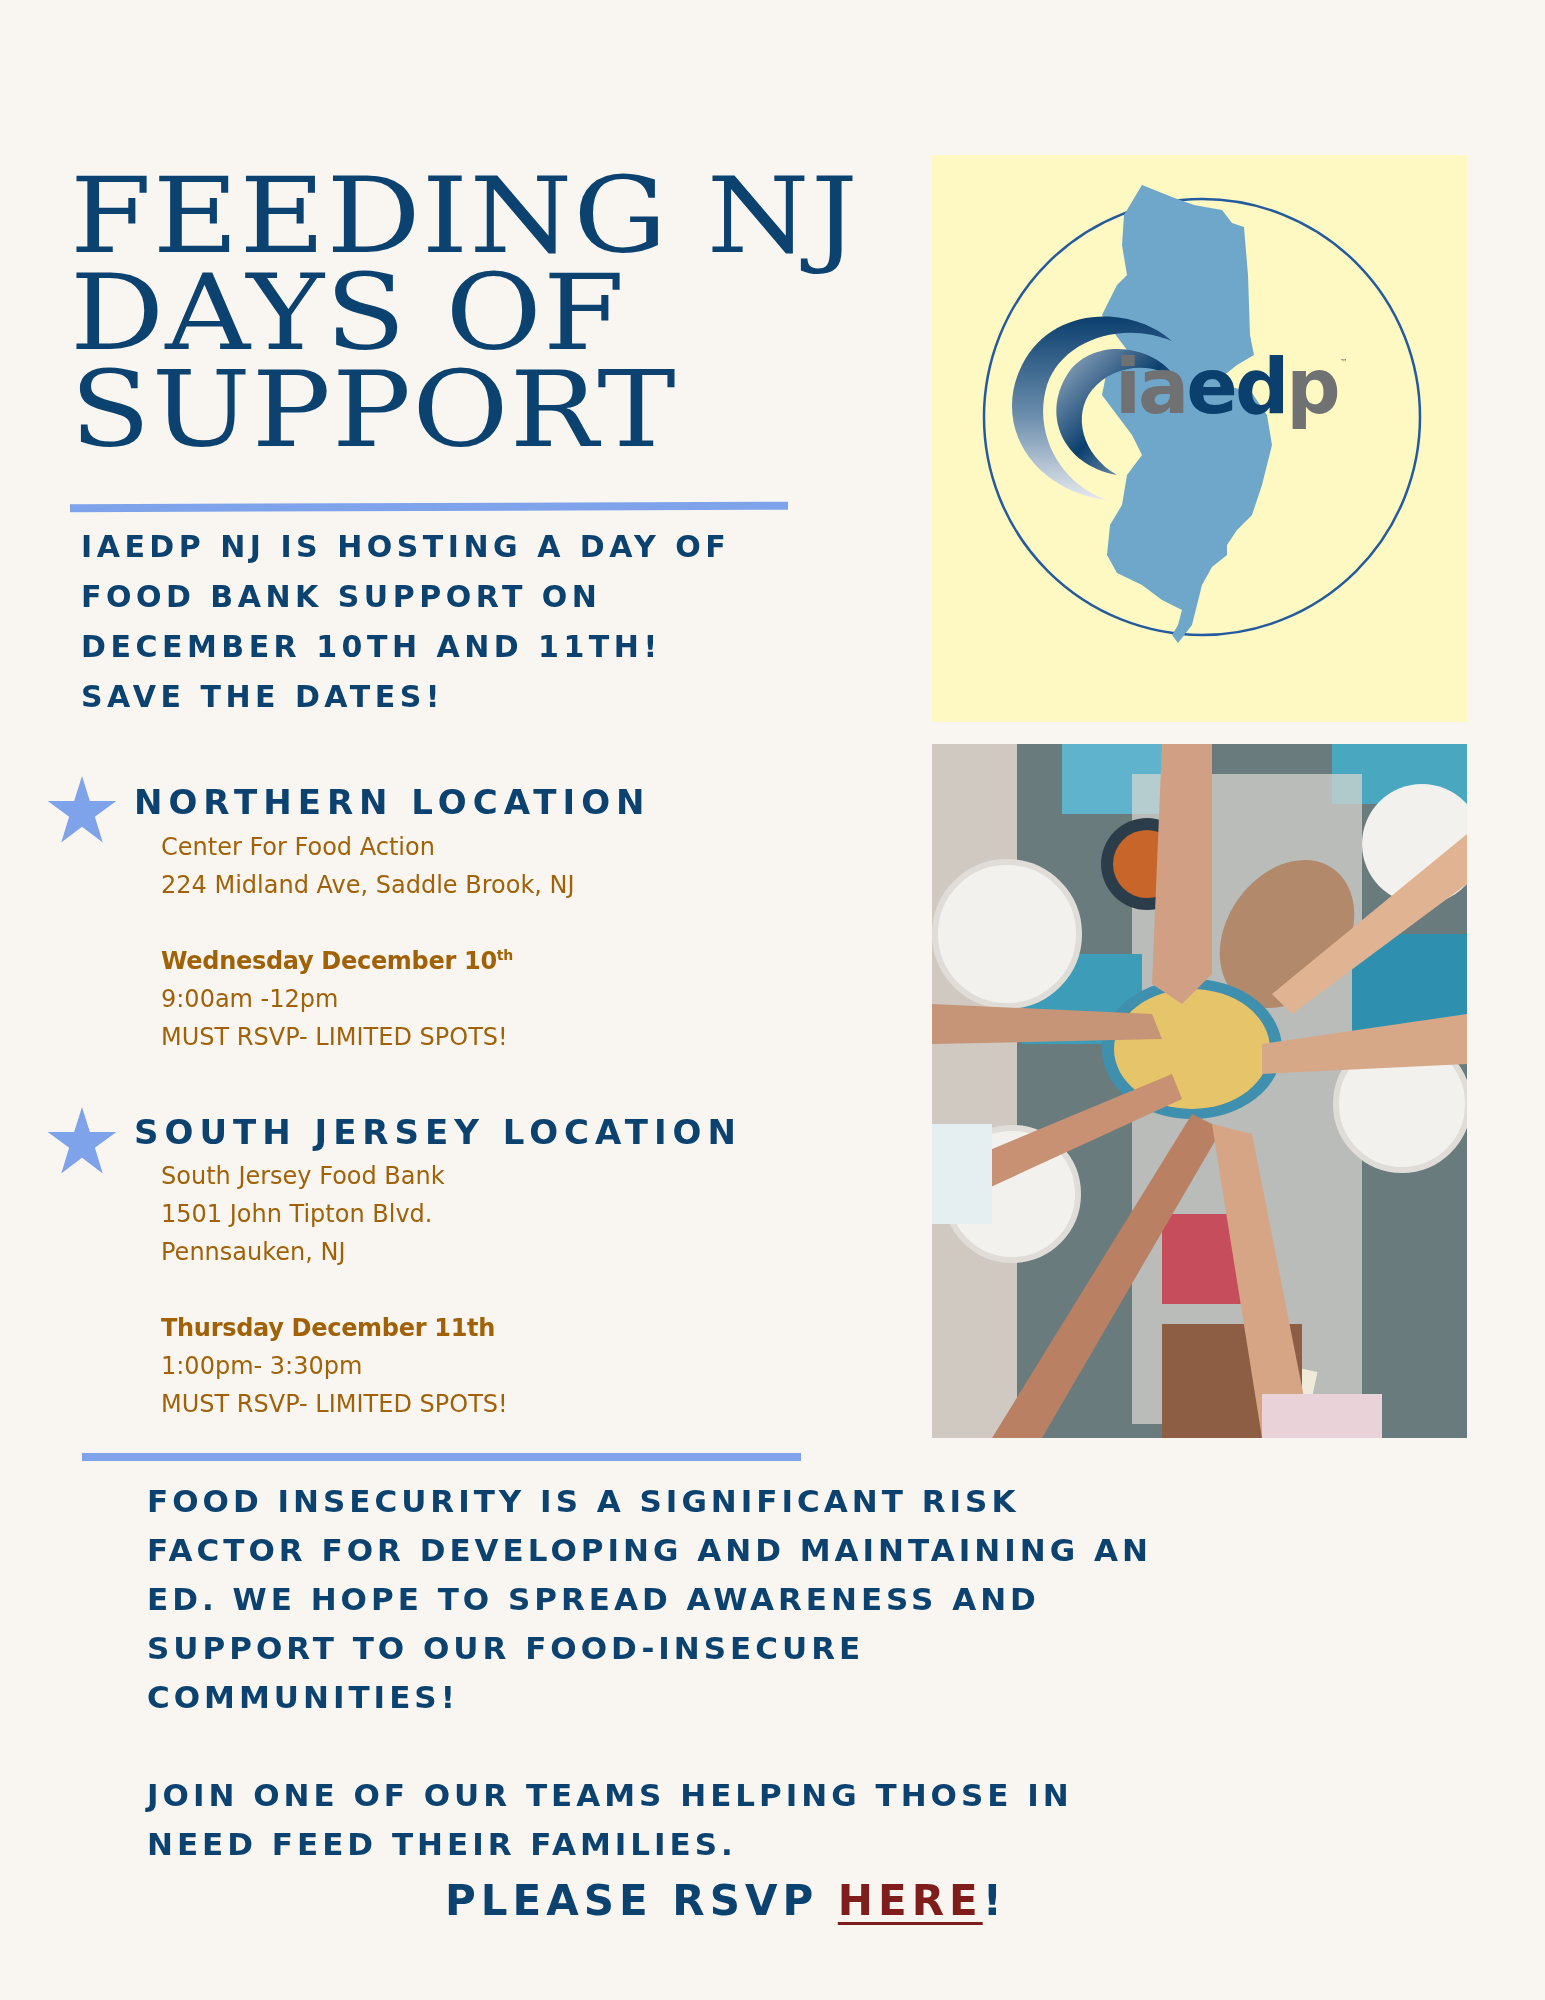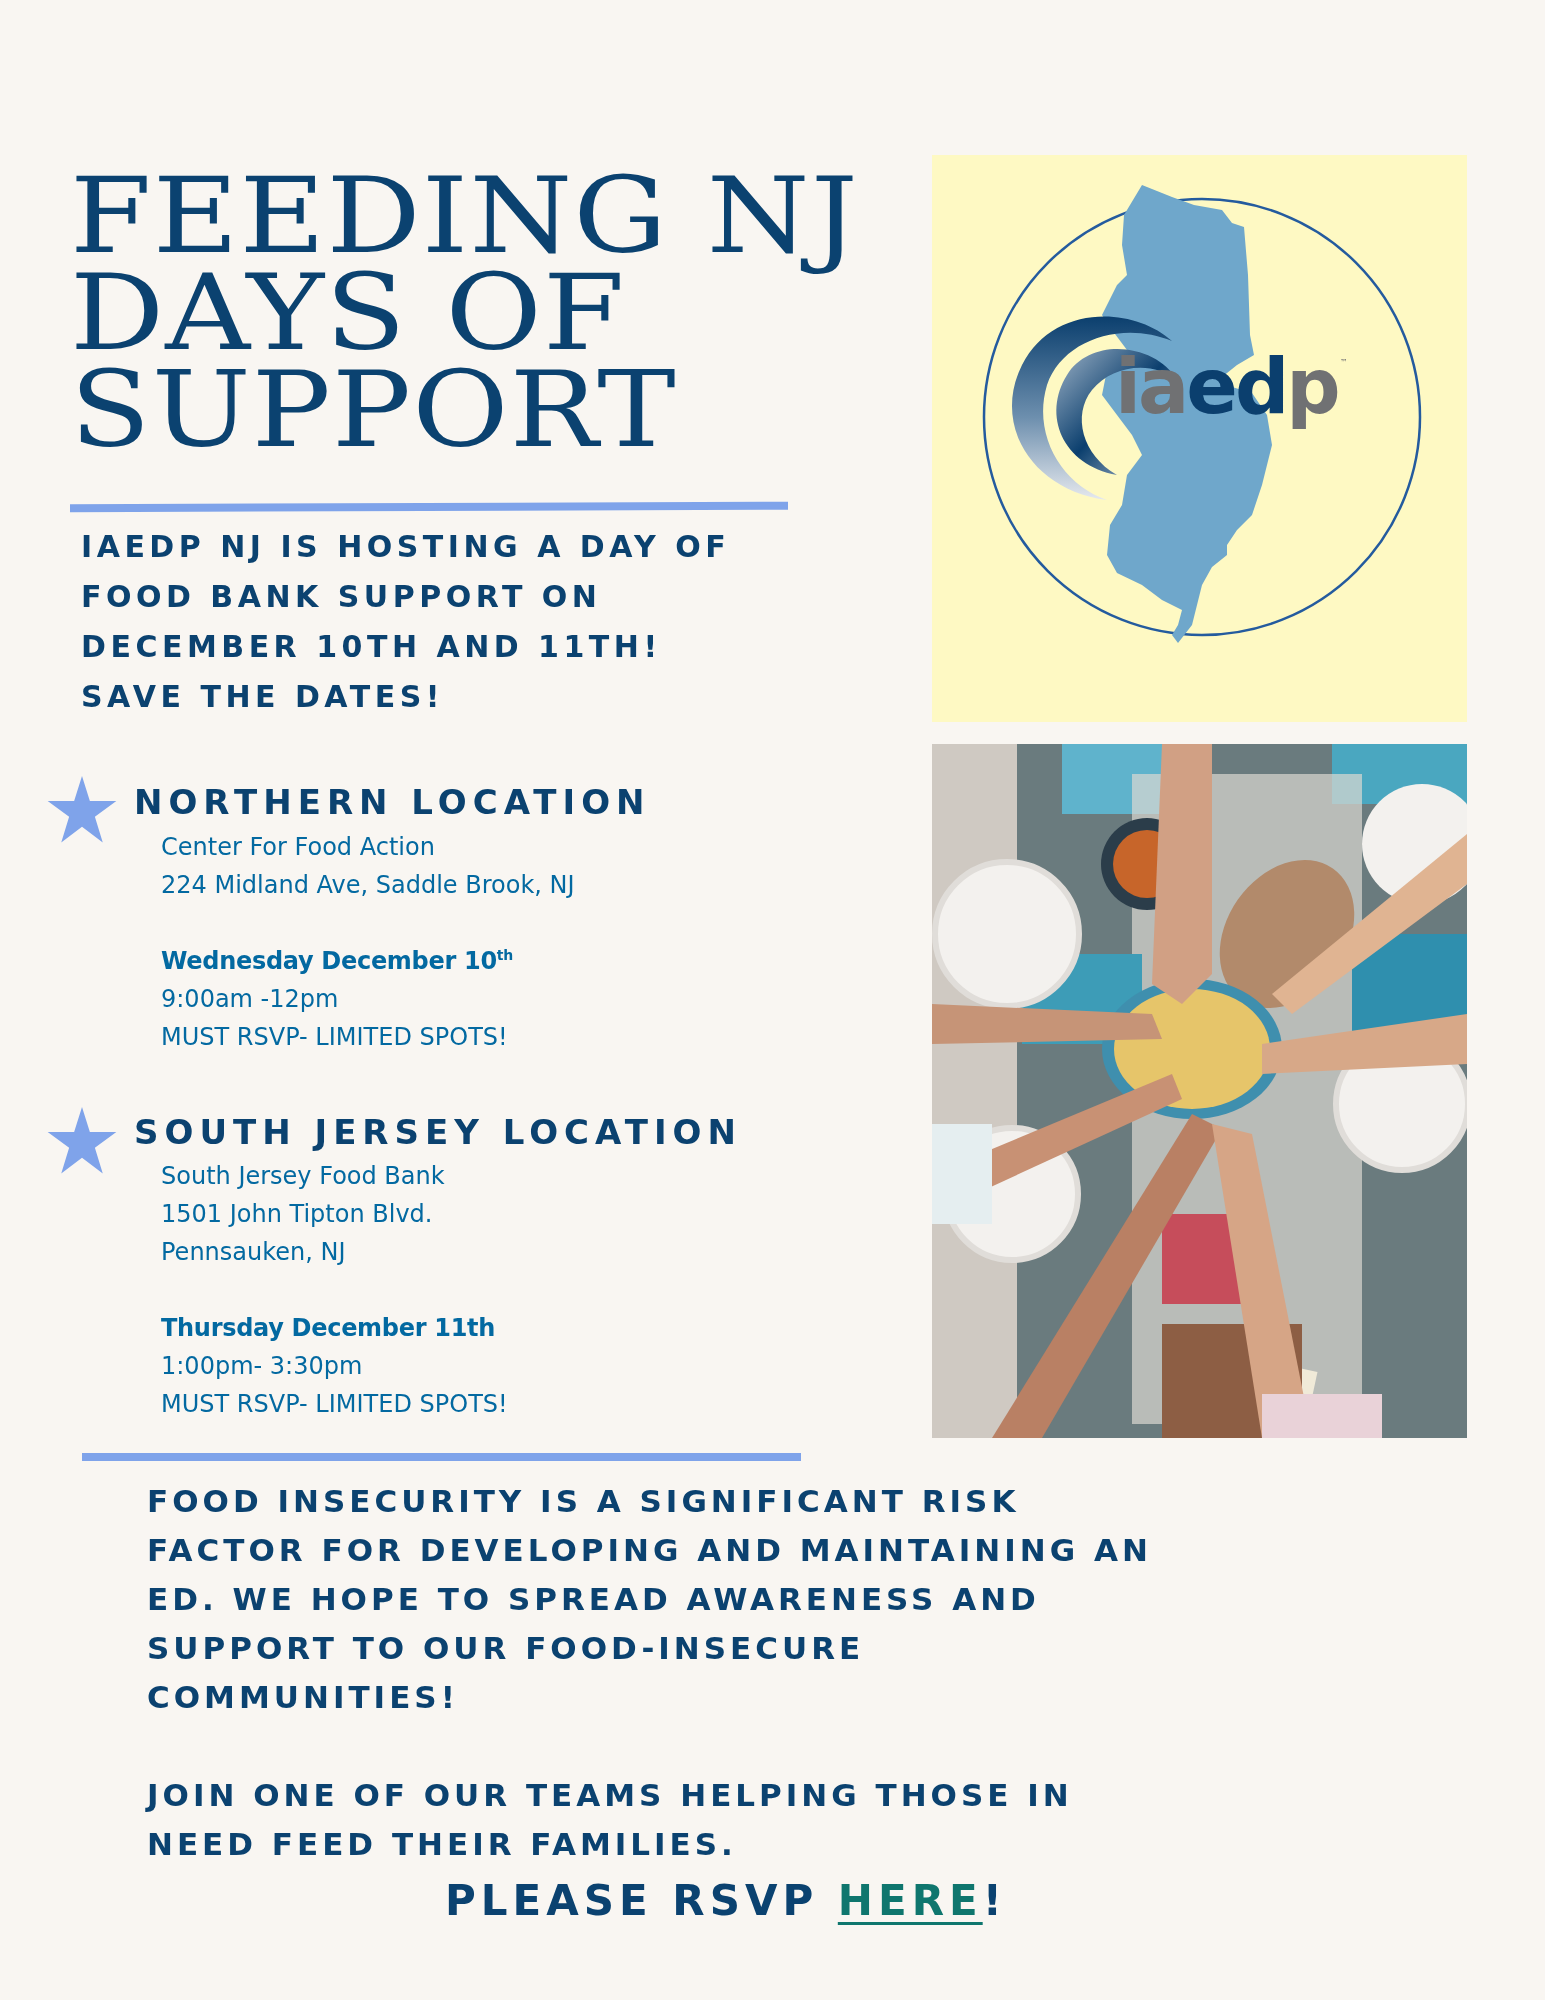--- a/index.html
+++ b/index.html
@@ -24,29 +24,29 @@
       font-family: "DejaVu Sans", sans-serif; font-weight: bold;
       letter-spacing: 4.5px; text-transform: uppercase; color: #0b4270;
     }
     .sub { left: 81px; top: 522px; font-size: 30px; line-height: 50px; }
     .sub span, .msg span { display: block; white-space: nowrap; }
     .star { width: 72px; height: 68px; }
     .star svg { width: 100%; height: 100%; display: block; }
     .loc-head { font-size: 34px; line-height: 40px; letter-spacing: 6px; white-space: nowrap; }
     .details {
       font-family: "DejaVu Sans", sans-serif; font-size: 24px; line-height: 38px;
-      color: #0369a1; white-space: nowrap;
+      color: #a16207; white-space: nowrap;
     }
     .details .b { font-weight: bold; letter-spacing: -0.3px; }
     .details .gap { height: 38px; }
     .details sup { font-size: 14px; vertical-align: top; position: relative; top: -6px; }
     .msg { left: 134px; top: 1477px; font-size: 31px; line-height: 49px; letter-spacing: 4px; margin-left: 13px; }
     .msg .gap { height: 49px; }
     .rsvp { left: 445px; top: 1875px; font-size: 42px; line-height: 52px; letter-spacing: 5px; white-space: nowrap; }
-    .rsvp a { color: #0f766e; text-decoration: underline; text-underline-offset: 7px; text-decoration-thickness: 3px; }
+    .rsvp a { color: #7f1d1d; text-decoration: underline; text-underline-offset: 7px; text-decoration-thickness: 3px; }
     .logo-box { left: 932px; top: 155px; width: 535px; height: 567px; background: #fef9c3; }
     .logo-box svg { width: 100%; height: 100%; display: block; }
     .photo { left: 932px; top: 744px; width: 535px; height: 694px; overflow: hidden; background: #5c7d85; }
     .photo svg { width: 100%; height: 100%; display: block; }
   </style>
 </head>
 <body>
 
 <h1 class="abs title">
   <span>FEEDING NJ</span>

